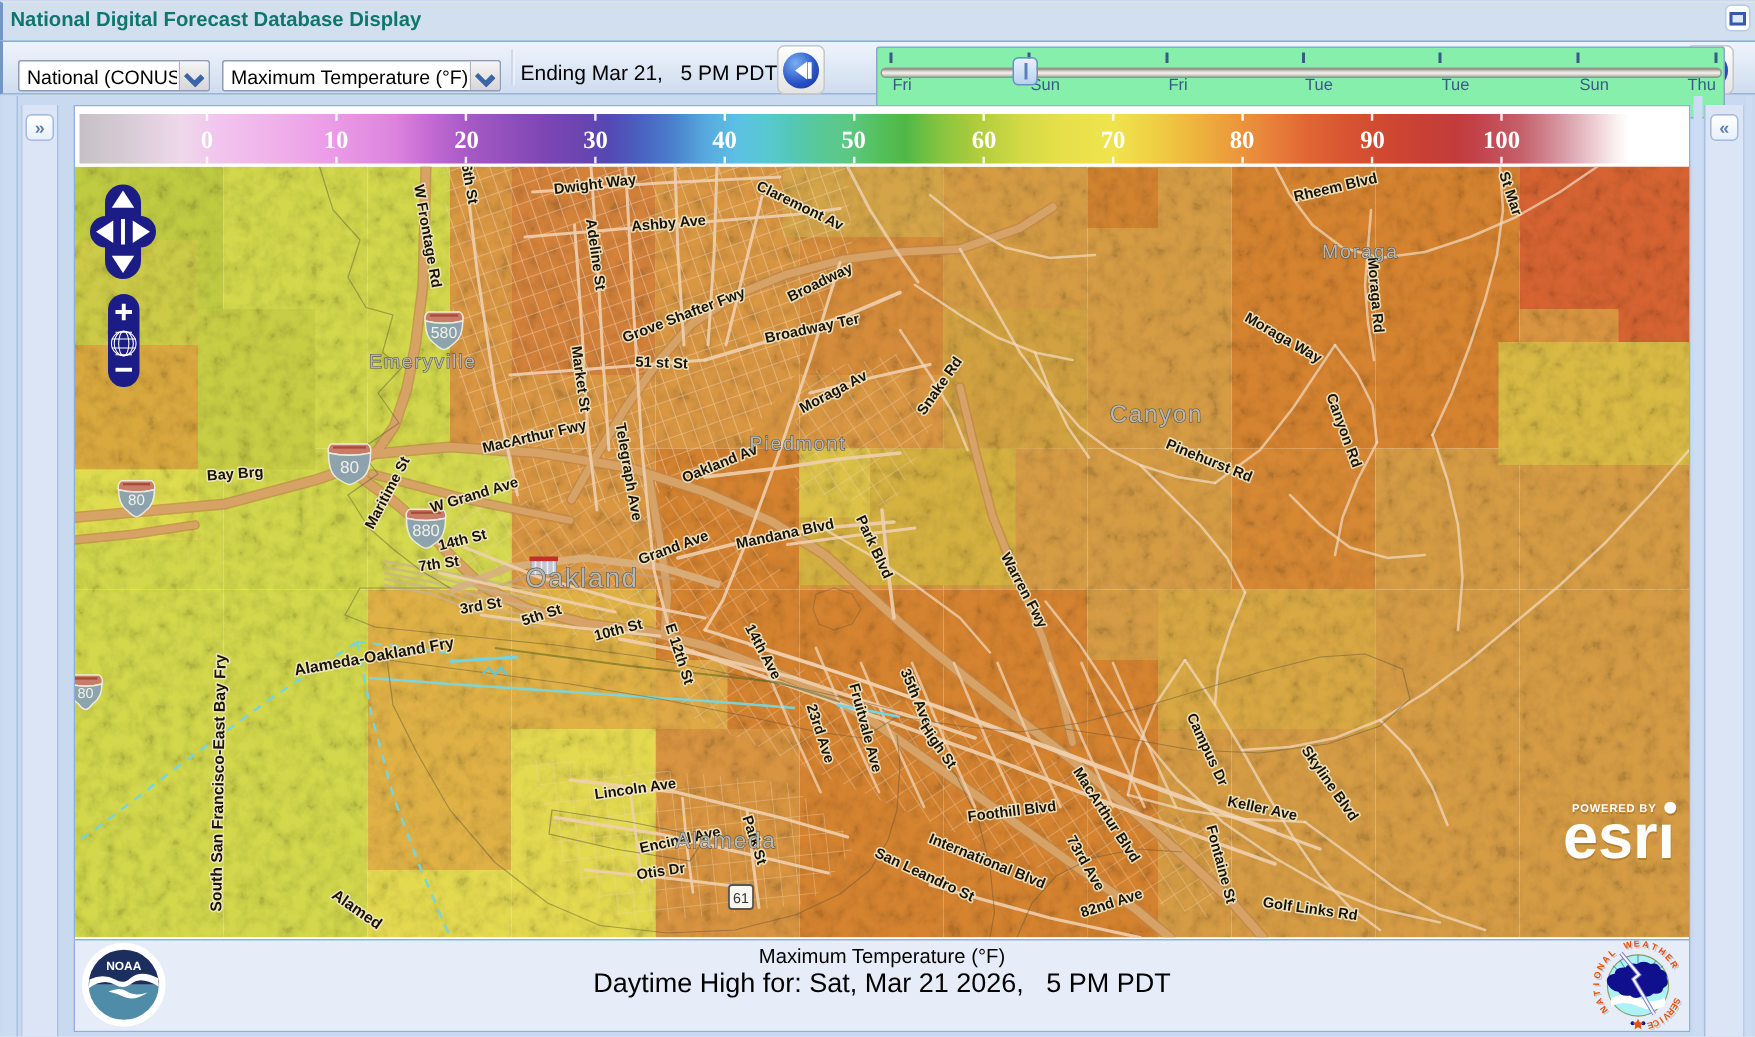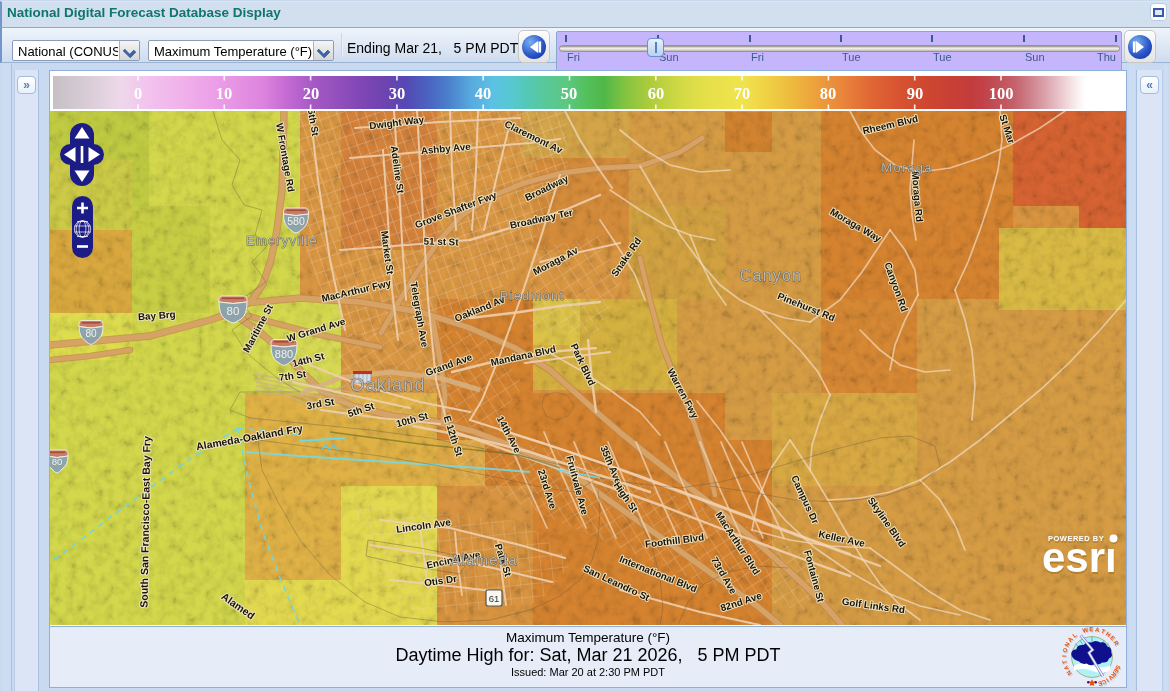--- a/index.html
+++ b/index.html
@@ -8,21 +8,21 @@
 #maxbtn{position:absolute;right:3px;top:3px;width:17px;height:18px;background:#fff;border:1px solid #b8cce4;border-radius:4px}
 #maxbtn i{position:absolute;left:2px;top:4px;width:11px;height:9px;border:2px solid #3858b0;background:#dce8f8;display:block}
 #toolbar{position:absolute;left:0;top:27px;width:1170px;height:36px;background:linear-gradient(#eef4fb,#cfdcef);border-top:1px solid #88aad8;border-bottom:1px solid #9ab4d6;border-left:2px solid #7396c8}
 .dd{position:absolute;top:12px;height:21px;background:#fff;border:1px solid #8f9cb8;border-radius:2px}
 .dd .txt{position:absolute;left:5px;top:3px;font-size:13px;color:#000;white-space:nowrap;overflow:hidden}
 .dd .arr{position:absolute;right:0;top:0;width:20px;height:19px;background:linear-gradient(#f5f5f5,#d6d6d6);border-left:1px solid #b0b0c0;border-radius:1px}
 .dd .arr:after{content:"";position:absolute;left:4px;top:5px;width:7px;height:7px;border-right:4px solid #3c64a8;border-bottom:4px solid #3c64a8;transform:rotate(45deg) scale(1,0.82);border-radius:1px}
 #ddtext{position:absolute;left:347px;top:40px;font-size:14px;color:#000}
 .stepbtn{position:absolute;top:30px;width:32px;height:33px;background:linear-gradient(#fdfdfd,#e4e4e4);border:1px solid #c8c8c8;border-radius:5px}
 .stepbtn svg{position:absolute;left:2px;top:3px}
-#slider{position:absolute;left:556px;top:31px;width:566px;height:48px;overflow:visible;background:#c4b5fd;border:1px solid #8aa8cc;border-radius:2px}
+#slider{position:absolute;left:584px;top:31px;width:566px;height:48px;overflow:visible;background:#86efac;border:1px solid #8aa8cc;border-radius:2px}
 .stick{position:absolute;top:3px;width:2px;height:7px;background:#3b5a86}
 #strack{position:absolute;left:2px;top:13px;width:561px;height:7px;border-radius:4.5px;background:linear-gradient(#8e8a82,#d8d4cc 30%,#f4f2ee 55%,#b8b4ac);border:1px solid #98948c}
 .sday{position:absolute;top:19px;font-size:11px;color:#3b5a86}
 #sthumb{position:absolute;left:90px;top:6px;width:17px;height:19px;border-radius:4px;background:linear-gradient(#e8f1fd,#b8d0f0);border:1px solid #6a90c8}
 #sthumb:after{content:"";position:absolute;left:7px;top:3px;width:2px;height:11px;background:#5a80b8}
 #lcol1{position:absolute;left:2px;top:64px;width:10px;height:627px;background:#ccdcf2;border-right:1px solid #a8c0e0}
 #lcol2{position:absolute;left:14px;top:70px;width:25px;height:621px;background:#dbe5f5;border-left:1px solid #b8cce8;border-right:1px solid #a8c0e0}
 #lbtn{position:absolute;left:17px;top:76px;width:19px;height:18px;background:linear-gradient(#fff,#e8f0fa);border:1px solid #a0bce0;border-radius:4px;color:#5b7fa8;font-weight:bold;font-size:12px;text-align:center;line-height:16px}
 #rcol1{position:absolute;left:1129px;top:64px;width:6px;height:627px;background:#ccdcf2}
 #rcol2{position:absolute;left:1136px;top:70px;width:27px;height:621px;background:#dbe5f5;border-left:1px solid #a8c0e0;border-right:1px solid #b8cce8}
@@ -494,21 +494,28 @@
             <circle cx="32.5" cy="118" r="8.2"></circle>
             <ellipse cx="32.5" cy="118" rx="3.4" ry="8.2"></ellipse>
             <ellipse cx="32.5" cy="118" rx="6.4" ry="8.2"></ellipse>
             <path d="M24.5,115 h16 M24.5,121 h16 M27,110.5 h11 M27,125.5 h11"></path>
           </g>
         </g>
       </svg></div>
 <div id="caption">
 <div class="l1">Maximum Temperature (°F)</div>
 <div class="l2">Daytime High for: Sat, Mar 21 2026,&nbsp;&nbsp; 5 PM PDT</div>
-<div class="l3">Issued: Mar 20 at 2:30 PM PDT</div>
+<div id="noaa"><svg width="57" height="57" viewBox="0 0 100 100">
+<circle cx="50" cy="50" r="49" fill="#fff"></circle>
+<path d="M50,9 A41,41 0 0 1 91,50 L9,50 A41,41 0 0 1 50,9 Z" fill="#1b2e5e"></path>
+<path d="M9,50 A41,41 0 0 0 91,50 Z" fill="#4e8ca8"></path>
+<path d="M10,44 Q26,36 40,44 Q50,50 58,42 Q70,32 90,42 L91,52 Q70,40 60,48 Q50,56 40,50 Q26,42 9,54 Z" fill="#fff"></path>
+<path d="M32,58 Q46,52 54,58 Q62,64 78,59 Q62,70 50,64 Q41,60 32,58 Z" fill="#fff"></path>
+<text x="50" y="33" text-anchor="middle" font-size="14" fill="#fff" font-family="Liberation Sans,sans-serif" font-weight="bold">NOAA</text>
+</svg></div>
 <div id="nws"><svg width="60" height="60" viewBox="0 0 100 100">
           <g opacity="0.55">
             <text x="16.6" y="76.5" transform="rotate(-125.0 16.6 76.5)" text-anchor="middle" font-size="10" font-weight="bold" fill="#aaa" font-family="Liberation Sans,sans-serif">N</text>
             <text x="12.1" y="68.4" transform="rotate(-112.7 12.1 68.4)" text-anchor="middle" font-size="10" font-weight="bold" fill="#aaa" font-family="Liberation Sans,sans-serif">A</text>
             <text x="9.5" y="59.5" transform="rotate(-100.3 9.5 59.5)" text-anchor="middle" font-size="10" font-weight="bold" fill="#aaa" font-family="Liberation Sans,sans-serif">T</text>
             <text x="8.8" y="50.3" transform="rotate(-88.0 8.8 50.3)" text-anchor="middle" font-size="10" font-weight="bold" fill="#aaa" font-family="Liberation Sans,sans-serif">I</text>
             <text x="10.1" y="41.2" transform="rotate(-75.7 10.1 41.2)" text-anchor="middle" font-size="10" font-weight="bold" fill="#aaa" font-family="Liberation Sans,sans-serif">O</text>
             <text x="13.4" y="32.5" transform="rotate(-63.3 13.4 32.5)" text-anchor="middle" font-size="10" font-weight="bold" fill="#aaa" font-family="Liberation Sans,sans-serif">N</text>
             <text x="18.4" y="24.7" transform="rotate(-51.0 18.4 24.7)" text-anchor="middle" font-size="10" font-weight="bold" fill="#aaa" font-family="Liberation Sans,sans-serif">A</text>
             <text x="24.9" y="18.2" transform="rotate(-38.7 24.9 18.2)" text-anchor="middle" font-size="10" font-weight="bold" fill="#aaa" font-family="Liberation Sans,sans-serif">L</text>

